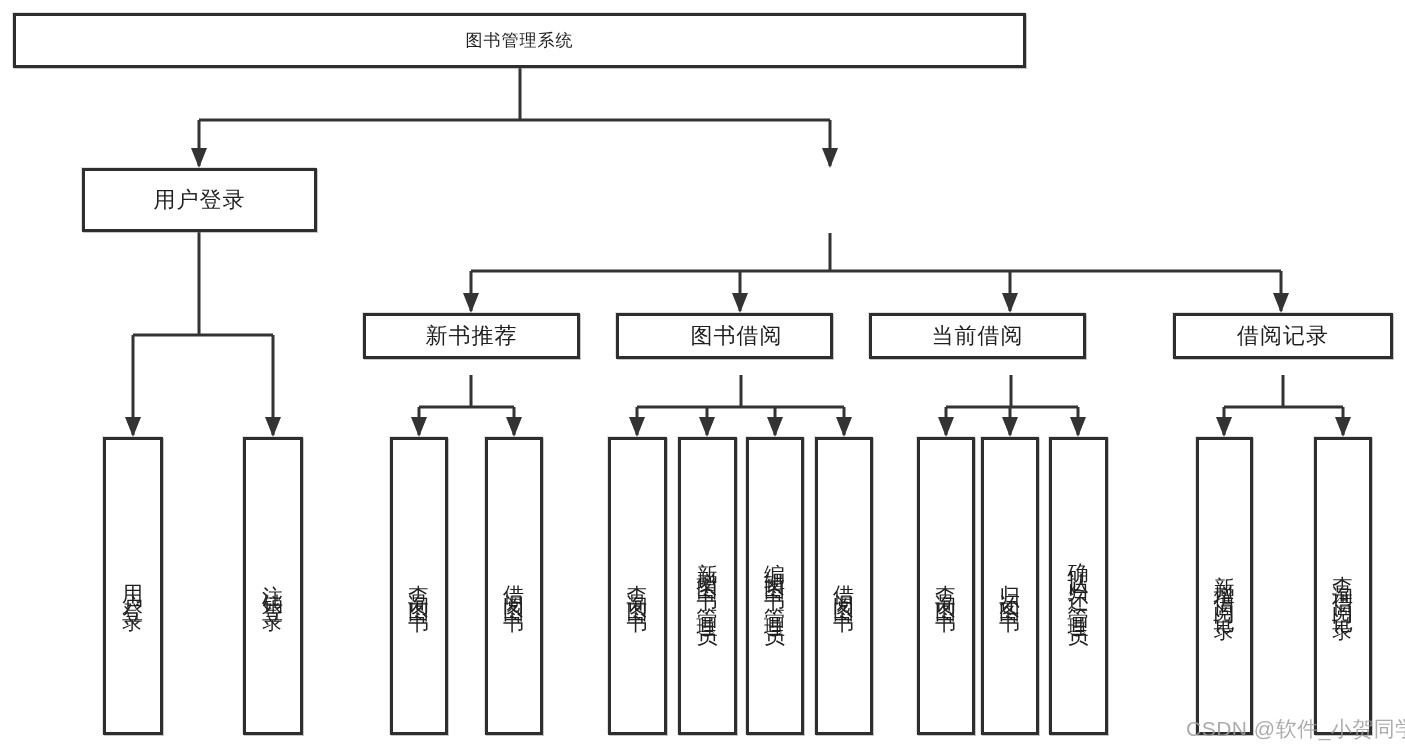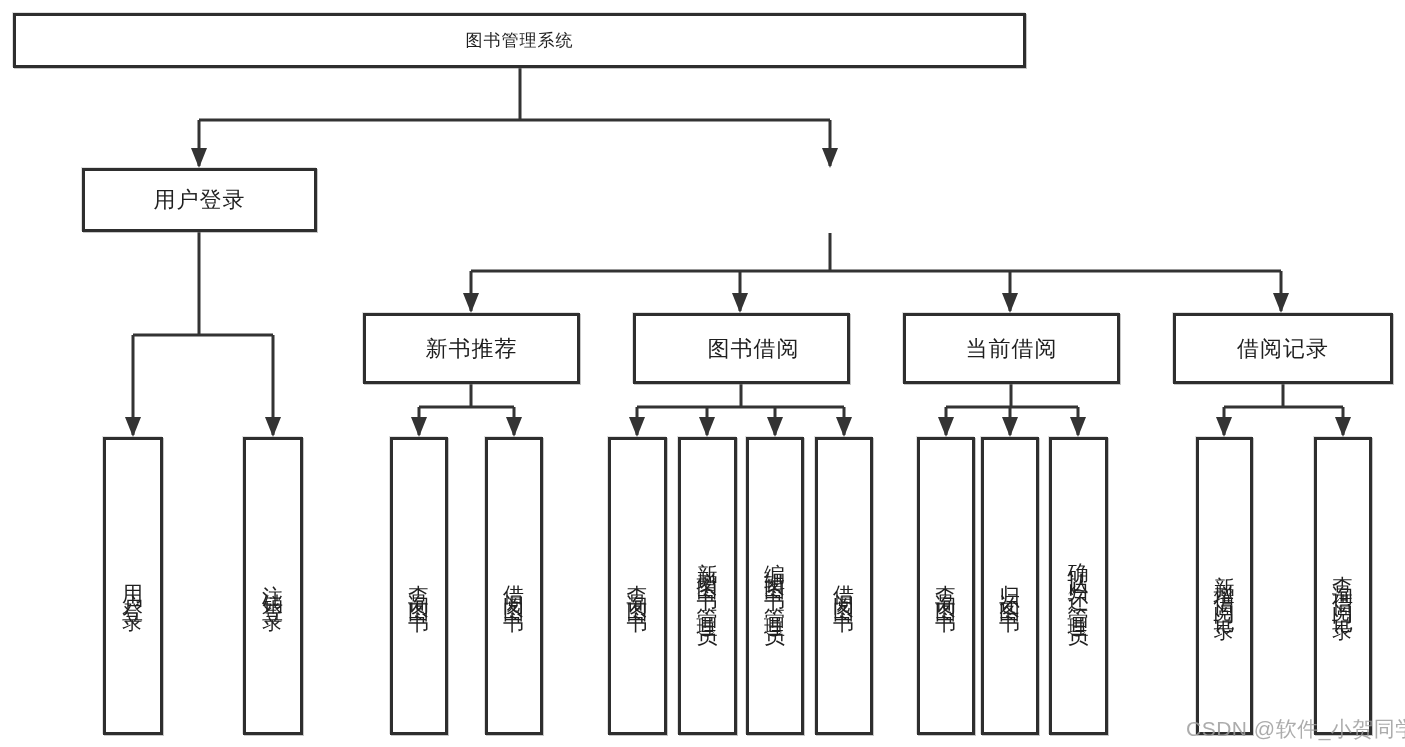--- a/index.html
+++ b/index.html
@@ -27,24 +27,24 @@
     display: flex;
     align-items: center;
     justify-content: center;
     color: #1f1f1f;
     z-index: 2;
   }
   .node.hlabel { font-size: 22px; letter-spacing: 1px; }
   .node.root  { left: 13px;  top: 13px;  width: 1013px; height: 55px; font-size: 17px; }
   .node.l2-0  { left: 82px;  top: 168px; width: 235px;  height: 64px; }
   .node.l2-1  { left: 712px; top: 168px; width: 235px;  height: 65px; }
-  .node.l3    { top: 313px;  width: 217px; height: 71px; }
+  .node.l3    { top: 313px;  width: 217px; height: 46px; }
   .node.l3-0  { left: 363px; }
-  .node.l3-1  { left: 633px; padding-left: 24px; }
-  .node.l3-2  { left: 903px; }
+  .node.l3-1  { left: 616px; padding-left: 24px; }
+  .node.l3-2  { left: 869px; }
   .node.l3-3  { left: 1173px; width: 220px; justify-content: center; }
   .node.leaf  { top: 437px; height: 298px; }
   .vtext {
     writing-mode: vertical-rl;
     text-orientation: mixed;
     font-size: 21px;
     letter-spacing: 9px;
     line-height: 1.1;
     white-space: nowrap;
   }

